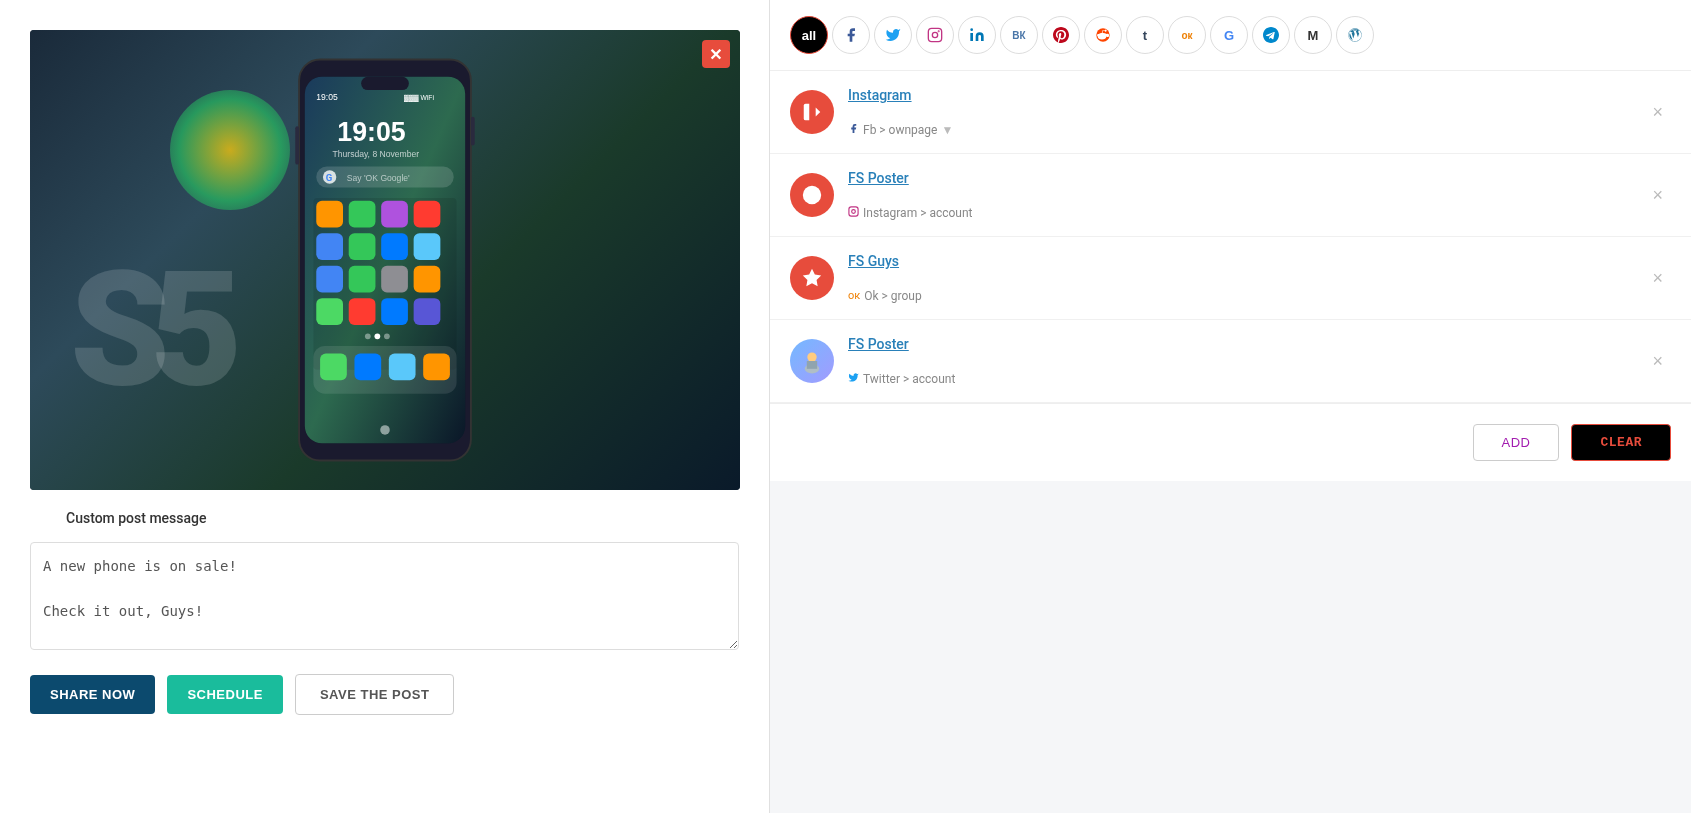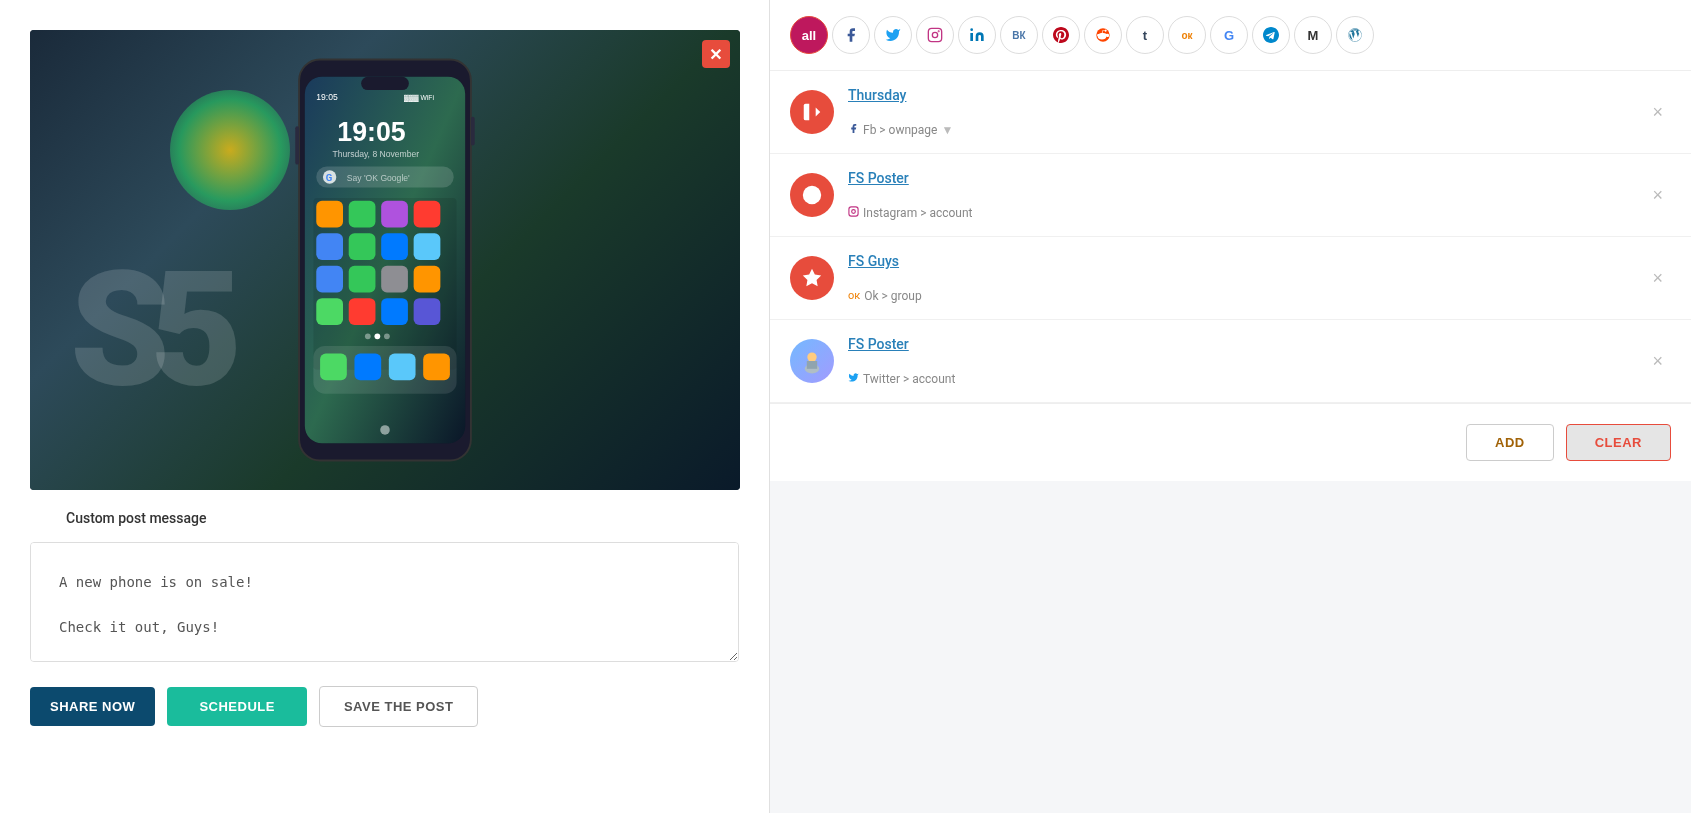--- a/index.html
+++ b/index.html
@@ -69,24 +69,24 @@
     .custom-post-label {
       font-size: 14px;
       color: #333;
       font-weight: 500;
       margin-top: 4px;
       margin-left: 36px;
     }
 
     .message-textarea {
       width: 100%;
-      height: 120px;
+      height: 108px;
       border: 1px solid #ddd;
       border-radius: 4px;
-      padding: 28px;
+      padding: 12px;
       font-size: 14px;
       color: #555;
       resize: vertical;
       line-height: 1.6;
       outline: none;
     }
 
     .action-buttons {
       display: flex;
       gap: 12px;
@@ -104,21 +104,21 @@
       font-weight: 700;
       cursor: pointer;
       letter-spacing: 0.5px;
       text-transform: uppercase;
     }
 
     .btn-schedule {
       background: #1abc9c;
       color: white;
       border: none;
-      padding: 12px 32px;
+      padding: 12px 20px;
       border-radius: 4px;
       font-size: 13px;
       font-weight: 700;
       cursor: pointer;
       letter-spacing: 0.5px;
       text-transform: uppercase;
     }
 
     .btn-save-post {
       background: white;
@@ -159,21 +159,21 @@
       cursor: pointer;
       display: flex;
       align-items: center;
       justify-content: center;
       font-size: 13px;
       color: #555;
       font-weight: 500;
     }
 
     .tab-btn.active {
-      background: #be185d;
+      background: #000000;
       color: white;
       border-color: #e74c3c;
       font-weight: 700;
     }
 
     
     .account-list {
       padding: 0;
       flex: 1;
     }
@@ -235,42 +235,43 @@
       padding: 20px;
       display: flex;
       justify-content: flex-end;
       gap: 12px;
       border-top: 1px solid #eee;
       margin-top: auto;
     }
 
     .btn-add {
       background: white;
-      color: #a16207;
+      color: #a21caf;
       border: 1px solid #ccc;
       padding: 10px 28px;
       border-radius: 4px;
       font-size: 13px;
-      font-weight: 700;
+      font-weight: 400;
       cursor: pointer;
       text-transform: uppercase;
       letter-spacing: 0.5px;
     }
 
     .btn-clear {
-      background: #e5e5e5;
+      background: #000000;
       color: #e74c3c;
       border: 1px solid #e74c3c;
       padding: 10px 28px;
       border-radius: 4px;
       font-size: 13px;
       font-weight: 600;
       cursor: pointer;
       text-transform: uppercase;
       letter-spacing: 0.5px;
+      font-family: Liberation Mono, monospace;
     }
 
     .bottom-gray-area {
       flex: 1;
       background: #f5f6f8;
       min-height: 320px;
     }
 
     
     .bg-circle-yellow {
@@ -468,21 +469,21 @@
 
     <div class="account-item">
       <div class="account-avatar">
         <svg width="22" height="22" viewBox="0 0 24 24" fill="white">
             <path d="M9 21H5a2 2 0 0 1-2-2V5a2 2 0 0 1 2-2h4"></path>
             <polyline points="16 17 21 12 16 7"></polyline>
             <line x1="21" y1="12" x2="9" y2="12"></line>
           </svg>
       </div>
       <div class="account-info">
-        <div class="account-name">Thursday</div>
+        <div class="account-name">Instagram</div>
         <div class="account-path">
           <span>
             <svg width="11" height="11" viewBox="0 0 24 24" fill="#3b5998">
                 <path d="M18 2h-3a5 5 0 0 0-5 5v3H7v4h3v8h4v-8h3l1-4h-4V7a1 1 0 0 1 1-1h3z"></path>
               </svg>
           </span>
           <span>Fb &gt; ownpage</span>
           <span style="color:#bbb;">▼</span>
         </div>
       </div>

